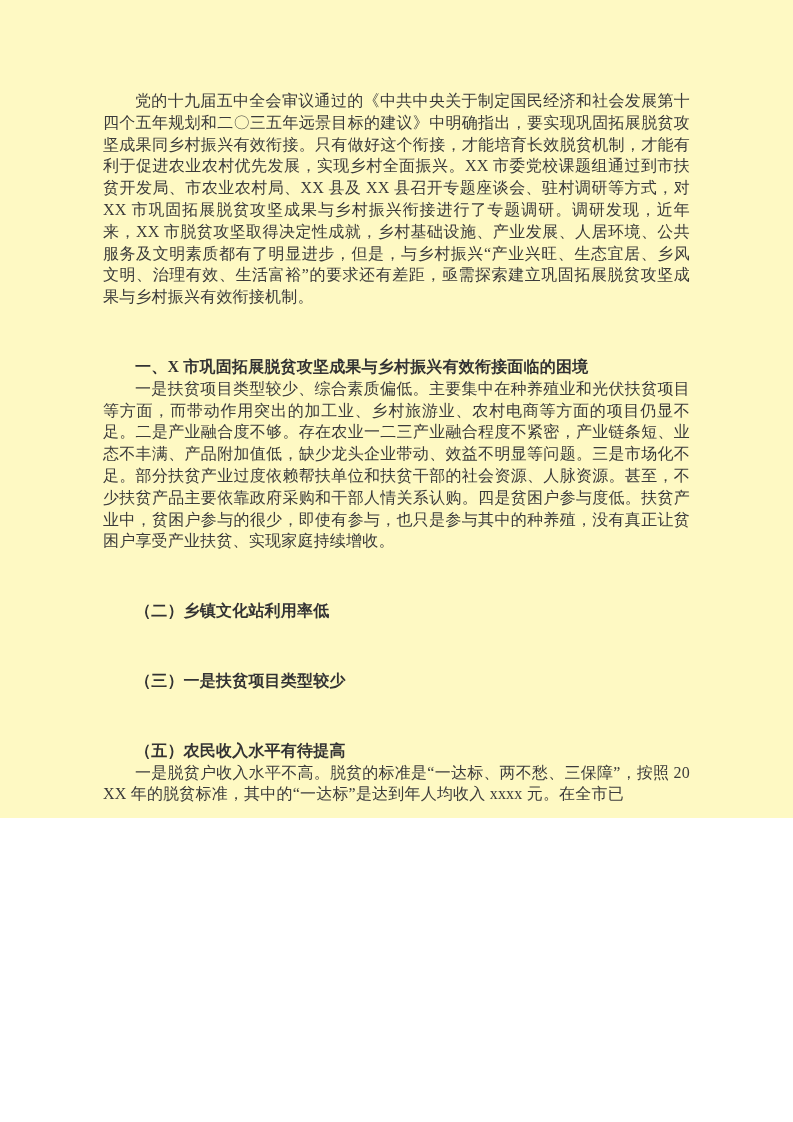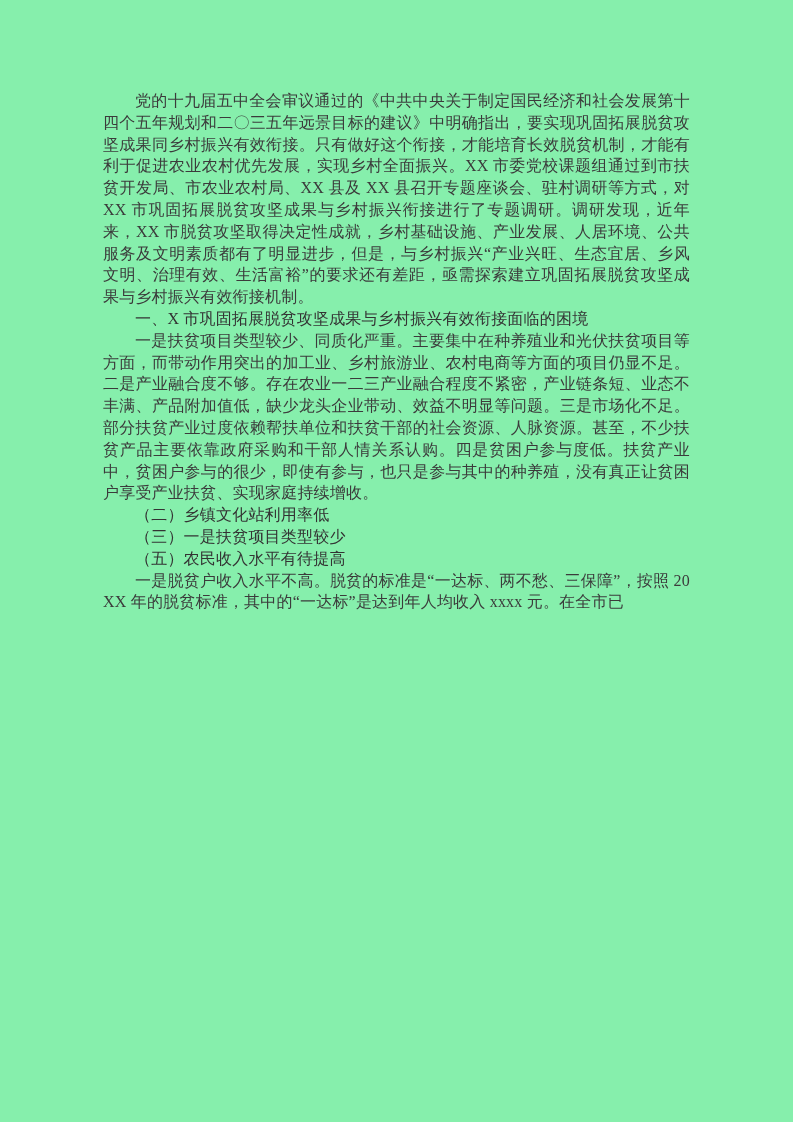--- a/index.html
+++ b/index.html
@@ -3,22 +3,22 @@
 <meta charset="utf-8">
 <style>
   html, body {
     margin: 0;
     padding: 0;
     background: #ffffff;
   }
   .page {
     position: relative;
     width: 793px;
-    height: 1122px;
-    background: #86efac;
+    height: 818px;
+    background: #fef9c3;
     overflow: hidden;
     font-family: "Liberation Serif", "DejaVu Serif", serif;
   }
   .content {
     position: absolute;
     left: 103px;
     top: 90px;
     width: 587px;
     color: #3b3b3b;
     font-size: 16px;
@@ -27,30 +27,31 @@
     letter-spacing: 0.2px;
   }
   .content p {
     margin: 0;
     padding: 0;
     text-indent: 2em;
     word-break: break-all;
   }
   .content p.h1,
   .content p.h2 {
-    font-weight: normal;
+    font-weight: bold;
     color: #333333;
+    margin-top: 48px;
   }
 </style>
 </head>
 <body>
 
 <div class="page">
   <div class="content" id="content">
       <p class="para">党的十九届五中全会审议通过的《中共中央关于制定国民经济和社会发展第十四个五年规划和二〇三五年远景目标的建议》中明确指出，要实现巩固拓展脱贫攻坚成果同乡村振兴有效衔接。只有做好这个衔接，才能培育长效脱贫机制，才能有利于促进农业农村优先发展，实现乡村全面振兴。XX 市委党校课题组通过到市扶贫开发局、市农业农村局、XX 县及 XX 县召开专题座谈会、驻村调研等方式，对 XX 市巩固拓展脱贫攻坚成果与乡村振兴衔接进行了专题调研。调研发现，近年来，XX 市脱贫攻坚取得决定性成就，乡村基础设施、产业发展、人居环境、公共服务及文明素质都有了明显进步，但是，与乡村振兴“产业兴旺、生态宜居、乡风文明、治理有效、生活富裕”的要求还有差距，亟需探索建立巩固拓展脱贫攻坚成果与乡村振兴有效衔接机制。</p>
       <p class="h1">一、X 市巩固拓展脱贫攻坚成果与乡村振兴有效衔接面临的困境</p>
-      <p class="para">一是扶贫项目类型较少、同质化严重。主要集中在种养殖业和光伏扶贫项目等方面，而带动作用突出的加工业、乡村旅游业、农村电商等方面的项目仍显不足。二是产业融合度不够。存在农业一二三产业融合程度不紧密，产业链条短、业态不丰满、产品附加值低，缺少龙头企业带动、效益不明显等问题。三是市场化不足。部分扶贫产业过度依赖帮扶单位和扶贫干部的社会资源、人脉资源。甚至，不少扶贫产品主要依靠政府采购和干部人情关系认购。四是贫困户参与度低。扶贫产业中，贫困户参与的很少，即使有参与，也只是参与其中的种养殖，没有真正让贫困户享受产业扶贫、实现家庭持续增收。</p>
+      <p class="para">一是扶贫项目类型较少、综合素质偏低。主要集中在种养殖业和光伏扶贫项目等方面，而带动作用突出的加工业、乡村旅游业、农村电商等方面的项目仍显不足。二是产业融合度不够。存在农业一二三产业融合程度不紧密，产业链条短、业态不丰满、产品附加值低，缺少龙头企业带动、效益不明显等问题。三是市场化不足。部分扶贫产业过度依赖帮扶单位和扶贫干部的社会资源、人脉资源。甚至，不少扶贫产品主要依靠政府采购和干部人情关系认购。四是贫困户参与度低。扶贫产业中，贫困户参与的很少，即使有参与，也只是参与其中的种养殖，没有真正让贫困户享受产业扶贫、实现家庭持续增收。</p>
       <p class="h2">（二）乡镇文化站利用率低</p>
       <p class="h2">（三）一是扶贫项目类型较少</p>
       <p class="h2">（五）农民收入水平有待提高</p>
       <p class="para">一是脱贫户收入水平不高。脱贫的标准是“一达标、两不愁、三保障”，按照 20XX 年的脱贫标准，其中的“一达标”是达到年人均收入 xxxx 元。在全市已</p>
     </div>
 </div>
 
 </body></html>

